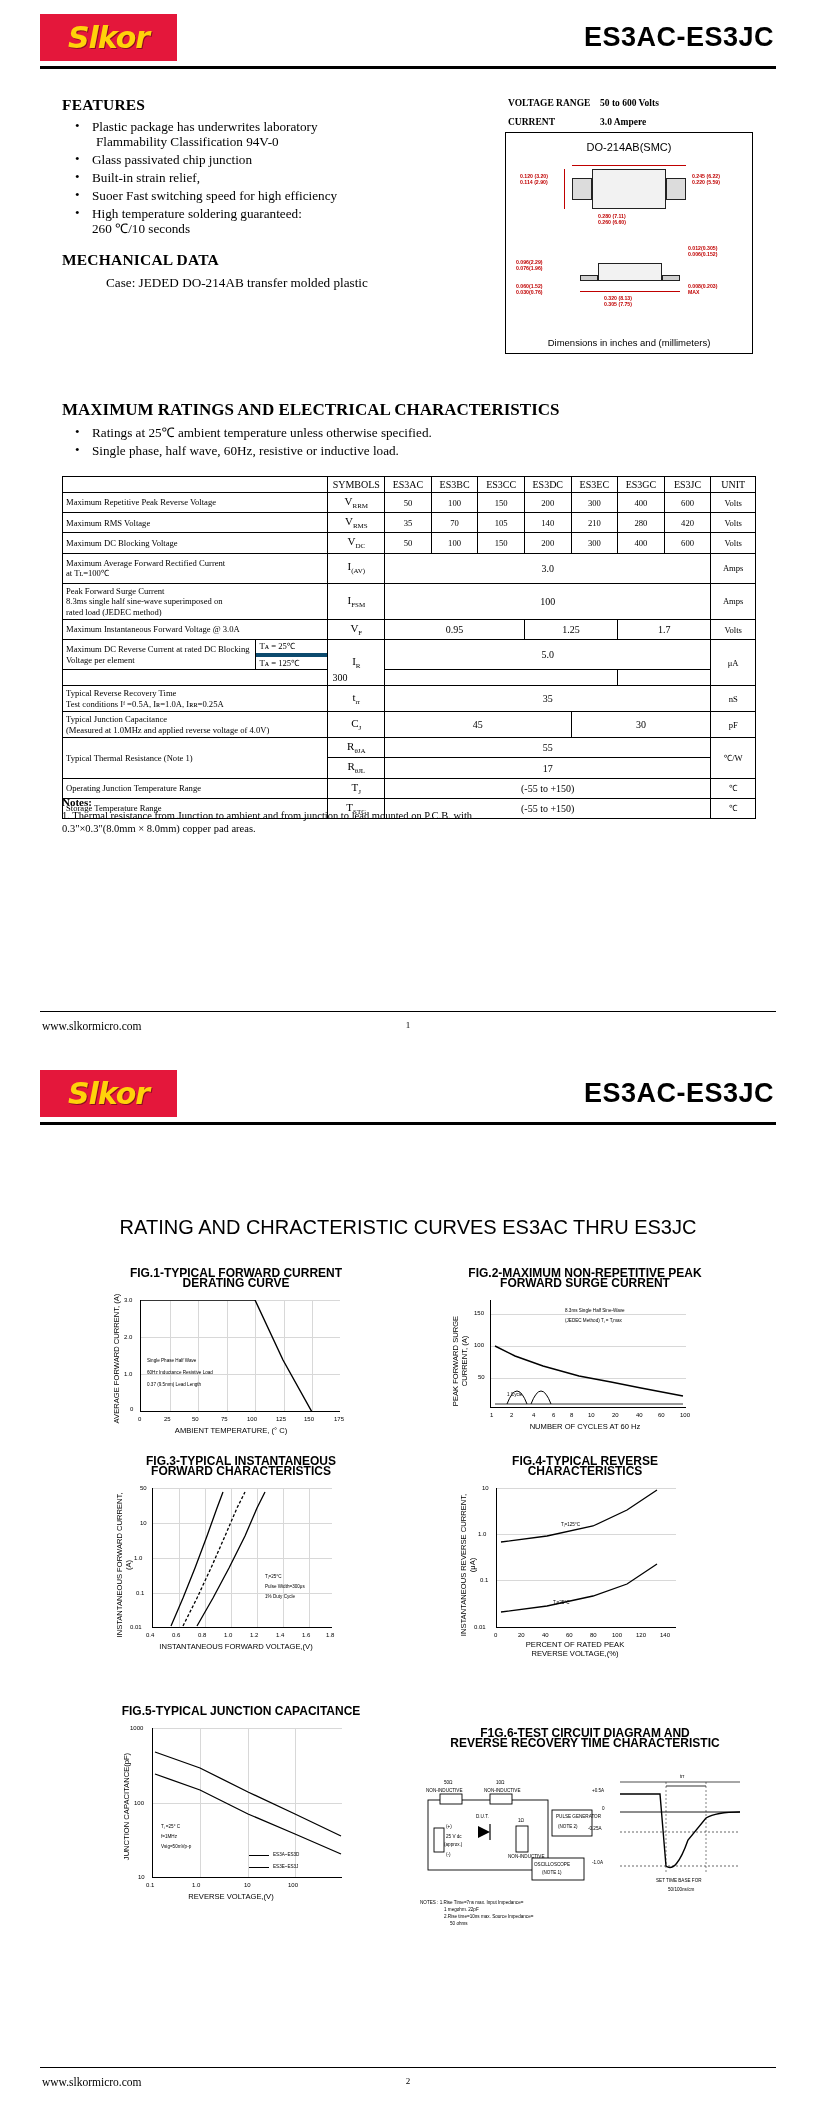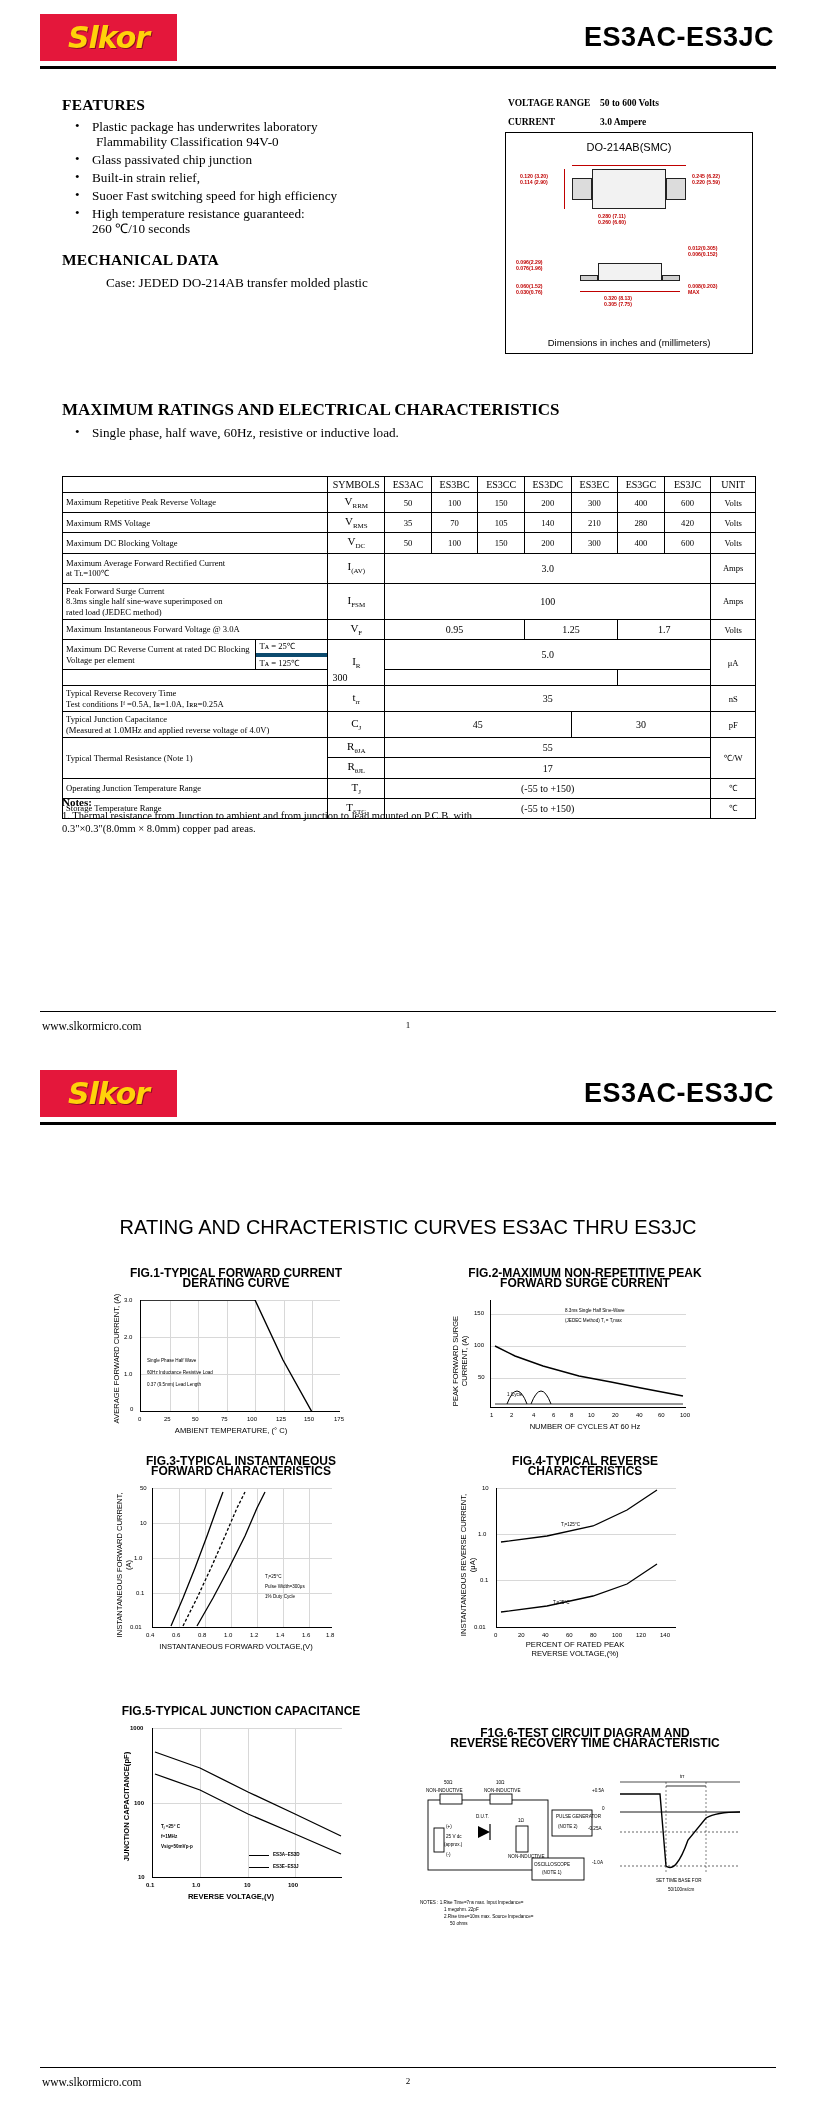--- a/index.html
+++ b/index.html
@@ -172,21 +172,21 @@
   <div class="p1body">
 
     <div class="left-col">
       <div class="sec-title">FEATURES</div>
       <ul class="bul">
         <li>Plastic package has underwrites laboratory</li>
         <li class="nobullet" style="margin-top:-3px;padding-left:4px">Flammability Classification 94V-0</li>
         <li>Glass passivated chip junction</li>
         <li>Built-in strain relief,</li>
         <li>Suoer Fast switching speed for high efficiency</li>
-        <li>High temperature resistance guaranteed:</li>
+        <li>High temperature soldering guaranteed:</li>
         <li class="nobullet" style="margin-top:-3px;padding-left:0">260 ℃/10 seconds</li>
       </ul>
 
       <div class="mech">
         <div class="sec-title">MECHANICAL DATA</div>
         <div class="mech-first" style="margin-top:6px">Case: JEDED DO-214AB transfer molded plastic</div>
       </div>
     </div>
 
     <div class="vr-table">
@@ -223,20 +223,21 @@
       <div class="dimtxt" style="left:10px;top:126px;">0.096(2.29)<br>0.076(1.96)</div>
       <div class="dimtxt" style="left:10px;top:150px;">0.060(1.52)<br>0.030(0.76)</div>
       <div class="dimtxt" style="left:98px;top:162px;">0.320 (8.13)<br>0.305 (7.75)</div>
 
       <div class="pkg-caption">Dimensions in inches and (millimeters)</div>
     </div>
 
     <div class="ratings-head">MAXIMUM RATINGS AND ELECTRICAL CHARACTERISTICS</div>
     <div class="ratings-bul">
       <ul class="bul">
+        <li>Ratings at 25℃ ambient temperature unless otherwise specified.</li>
         <li>Single phase, half wave, 60Hz, resistive or inductive load.</li>
       </ul>
     </div>
 
     <table class="spec">
       <tbody>
           <tr>
         <td style="width:262px;border:1px solid #000;"></td>
         <th style="width:56px">SYMBOLS</th>
         <th style="width:46px">ES3AC</th>
@@ -547,21 +548,21 @@
       <div class="tick" style="left:172px;top:148px">100</div>
       <div class="tick" style="left:196px;top:148px">120</div>
       <div class="tick" style="left:220px;top:148px">140</div>
       <div class="xlab" style="left:10px;top:156px;width:250px;white-space:pre-line">PERCENT OF RATED PEAK
 REVERSE VOLTAGE,(%)</div>
     </div>
   </div>
 
   <div class="fig" style="left:96px;top:650px;width:290px;">
     <div class="fig-cap">FIG.5-TYPICAL JUNCTION CAPACITANCE</div>
-    <div style="position:relative;height:180px;margin-top:8px;font-weight:bold;">
+    <div style="position:relative;height:180px;margin-top:8px;">
       <div class="ylab" style="left:-50px;top:78px;width:160px;">JUNCTION CAPACITANCE(pF)</div>
       <div class="plot" style="position:absolute;left:56px;top:4px;width:190px;height:150px;">
         <div class="gl" style="left:0;top:0;width:100%;height:1px"></div>
         <div class="gl" style="left:0;top:75px;width:100%;height:1px"></div>
         <div class="gl" style="left:47px;top:0;width:1px;height:100%"></div>
         <div class="gl" style="left:95px;top:0;width:1px;height:100%"></div>
         <div class="gl" style="left:142px;top:0;width:1px;height:100%"></div>
         <svg width="190" height="150" style="position:absolute;left:0;top:0">
           <polyline points="2,24 47,40 95,64 142,86 188,108" fill="none" stroke="#000" stroke-width="1.3"></polyline>
           <polyline points="2,46 47,62 95,86 142,106 188,126" fill="none" stroke="#000" stroke-width="1.3"></polyline>

